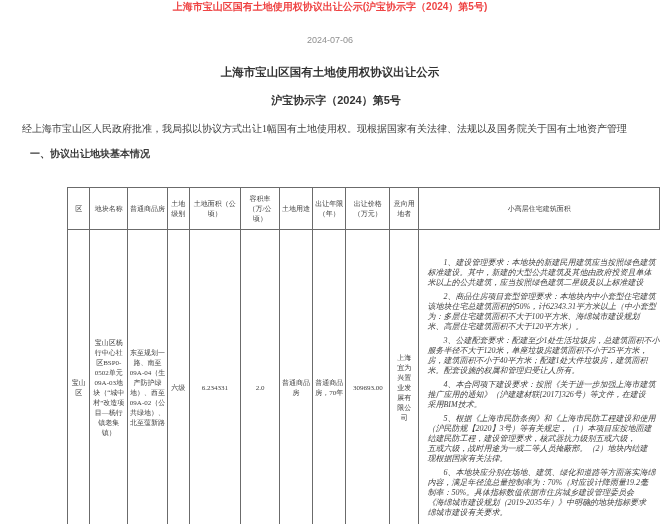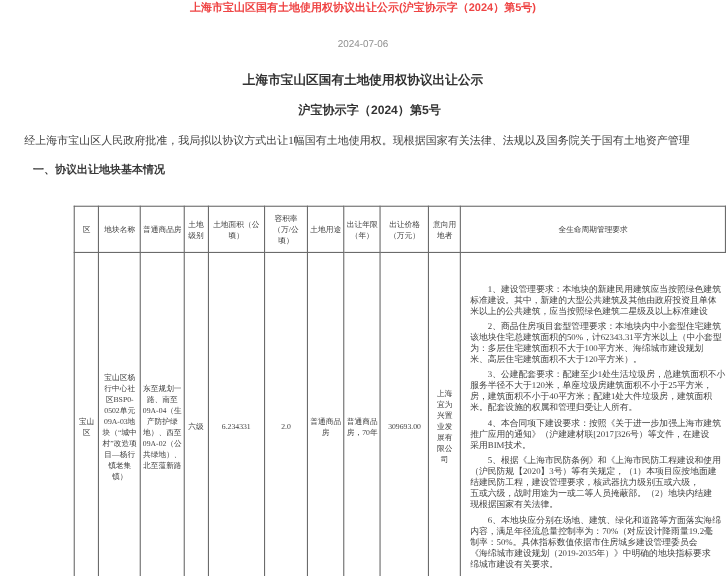--- a/index.html
+++ b/index.html
@@ -54,21 +54,21 @@
   .land-table th { height:39px; }
   .land-table td { height:288px; }
   .land-table td.user-cell { padding:0 4px; }
   .land-table td.req-cell {
     vertical-align:top; text-align:left;
     border-right:none;
     padding:28px 0 0 8px;
     font-size:8px; line-height:10px;
   }
   .req-cell .para { margin:0 0 4px 0; }
-  .req-cell .rline { white-space:pre; height:10px; overflow:visible; }
+  .req-cell .rline { white-space:pre; height:10px; overflow:visible;font-style:italic; }
 </style>
 </head>
 <body>
 
 <div class="page-title">上海市宝山区国有土地使用权协议出让公示(沪宝协示字（2024）第5号)</div>
 <div class="pub-date">2024-07-06</div>
 <div class="doc-title">上海市宝山区国有土地使用权协议出让公示</div>
 <div class="doc-number">沪宝协示字（2024）第5号</div>
 
 <div class="intro">
@@ -96,21 +96,21 @@
         <th>区</th>
         <th>地块名称</th>
         <th>普通商品房</th>
         <th>土地级别</th>
         <th>土地面积（公顷）</th>
         <th>容积率（万/公顷）</th>
         <th>土地用途</th>
         <th>出让年限（年）</th>
         <th>出让价格（万元）</th>
         <th>意向用地者</th>
-        <th>全生命周期管理要求</th>
+        <th>小高层住宅建筑面积</th>
       </tr>
   <tr>
     <td>宝山区</td>
     <td>宝山区杨行中心社区BSP0-0502单元09A-03地块（“城中村”改造项目—杨行镇老集镇）</td>
     <td>东至规划一路、南至09A-04（生产防护绿地）、西至09A-02（公共绿地）、北至蕰新路</td>
     <td>六级</td>
     <td>6.234331</td>
     <td>2.0</td>
     <td>普通商品房</td>
     <td>普通商品房，70年</td>

